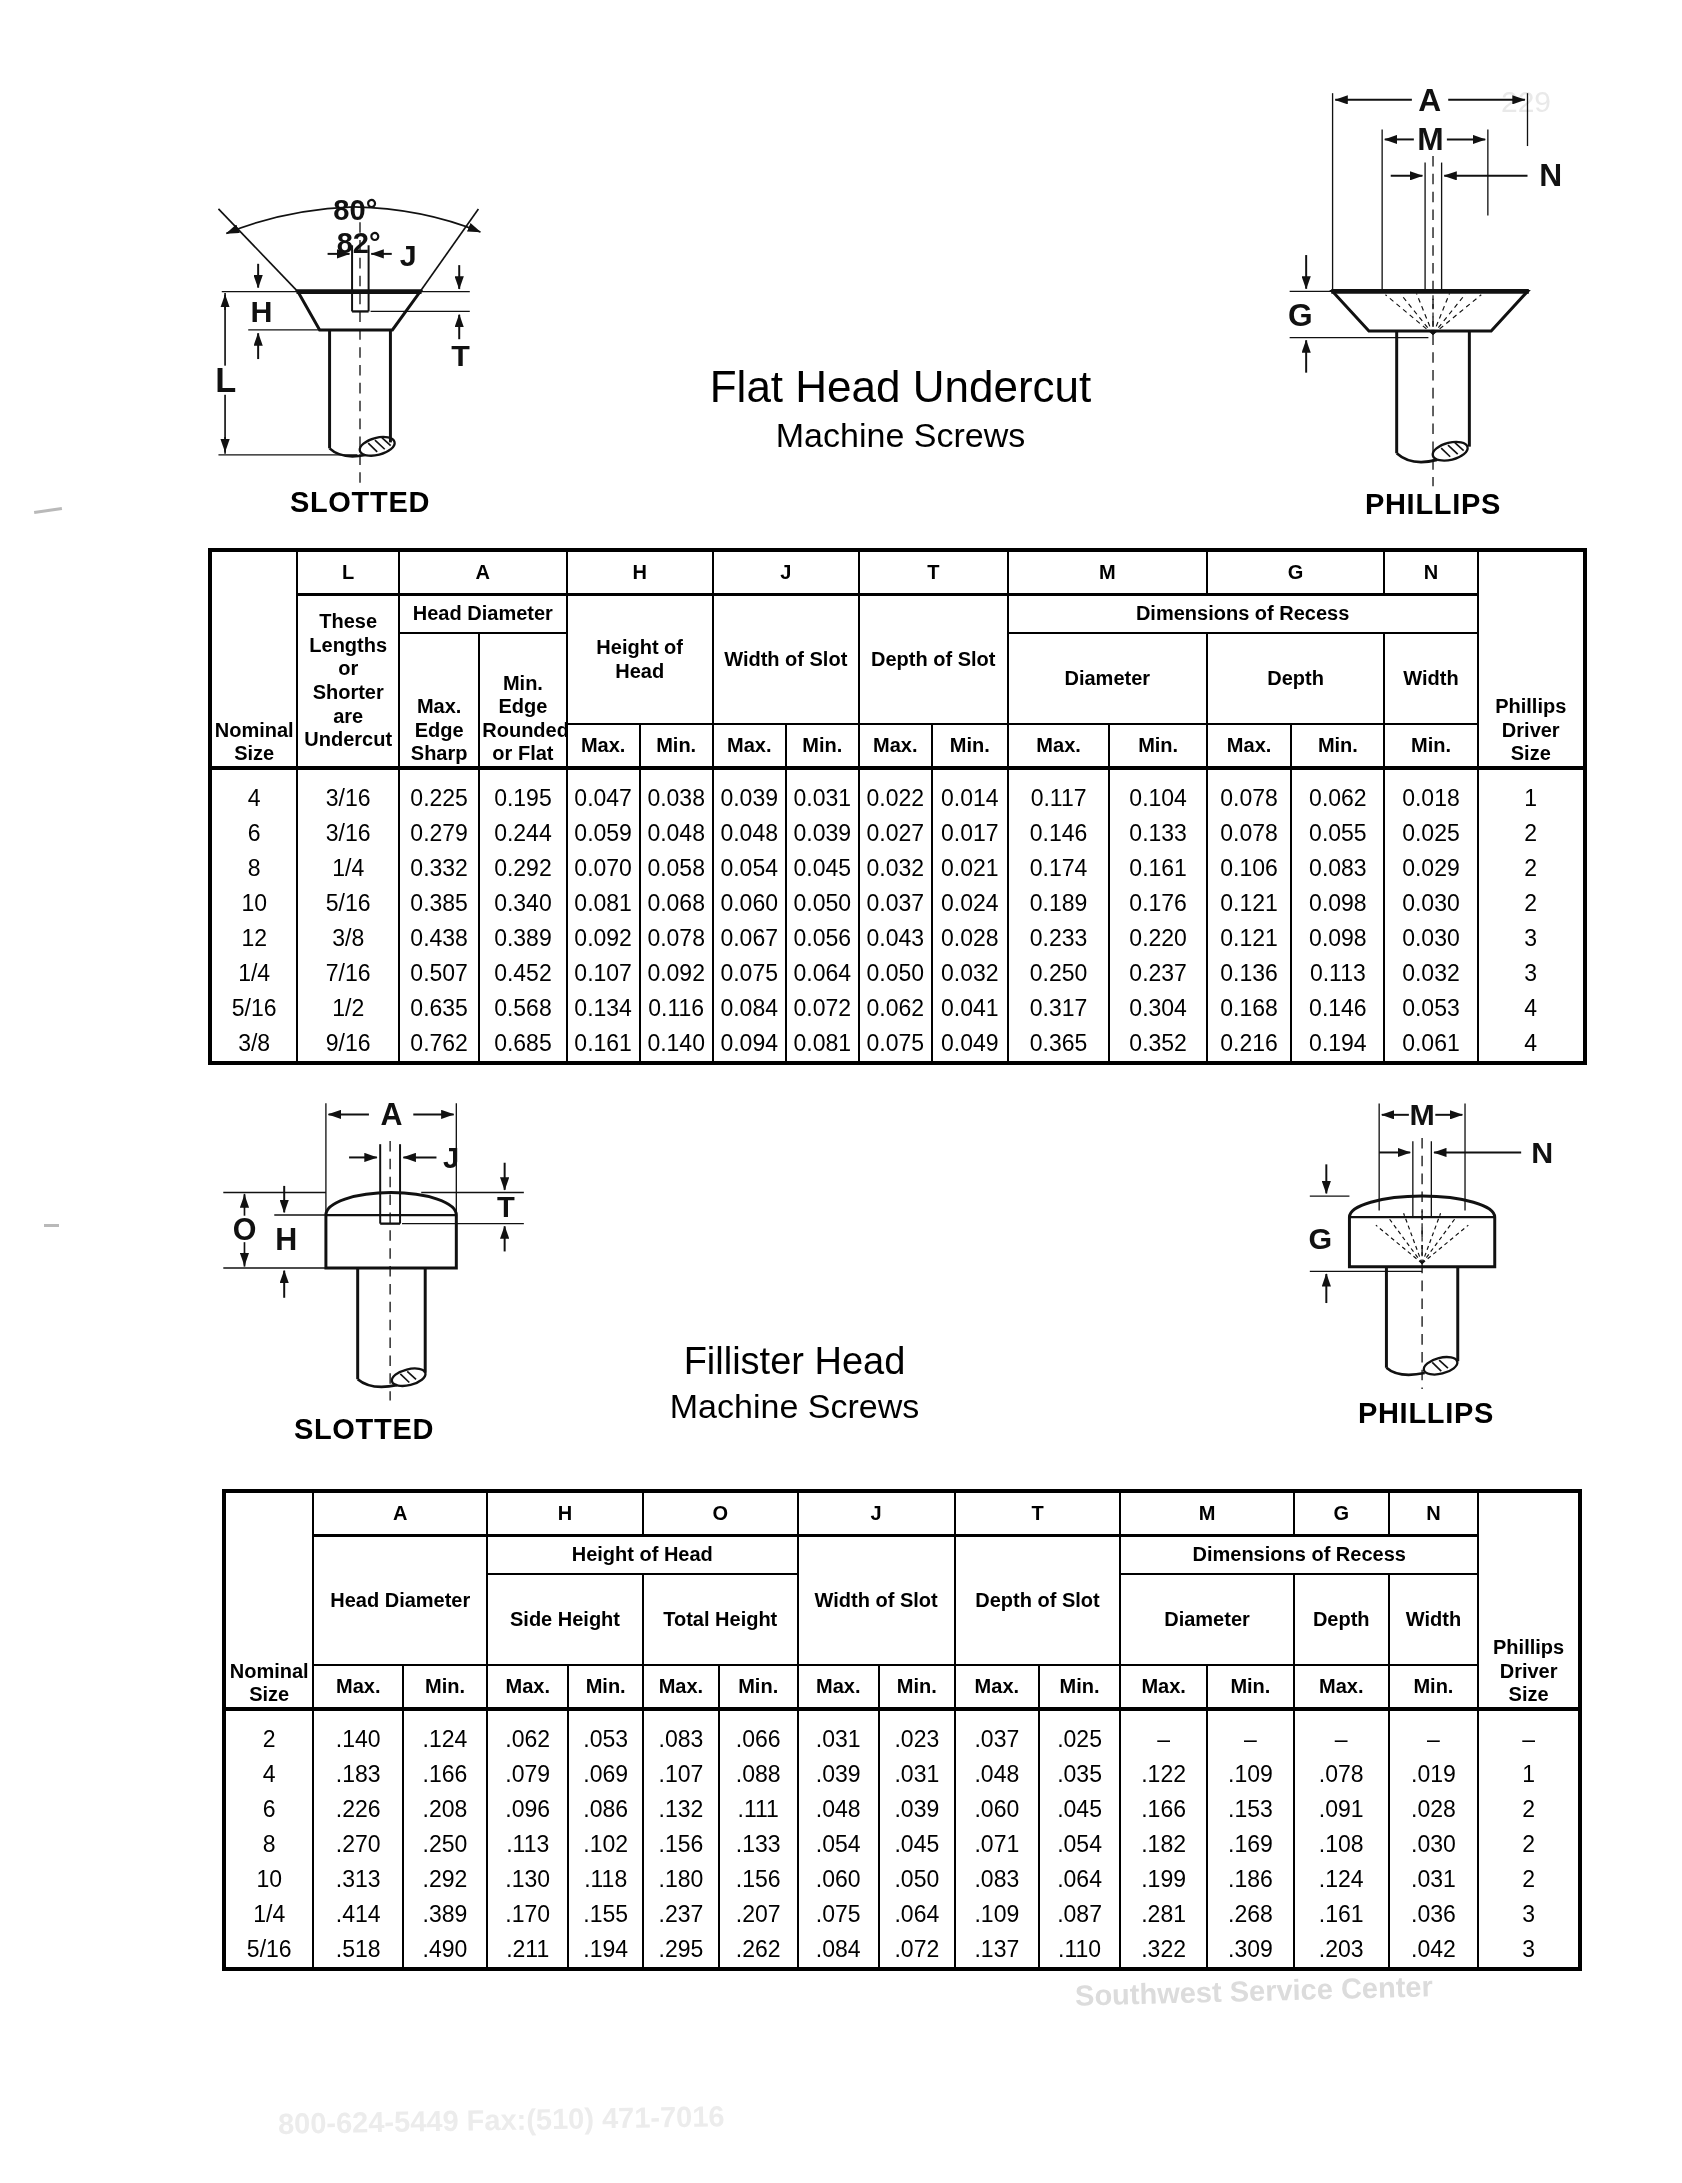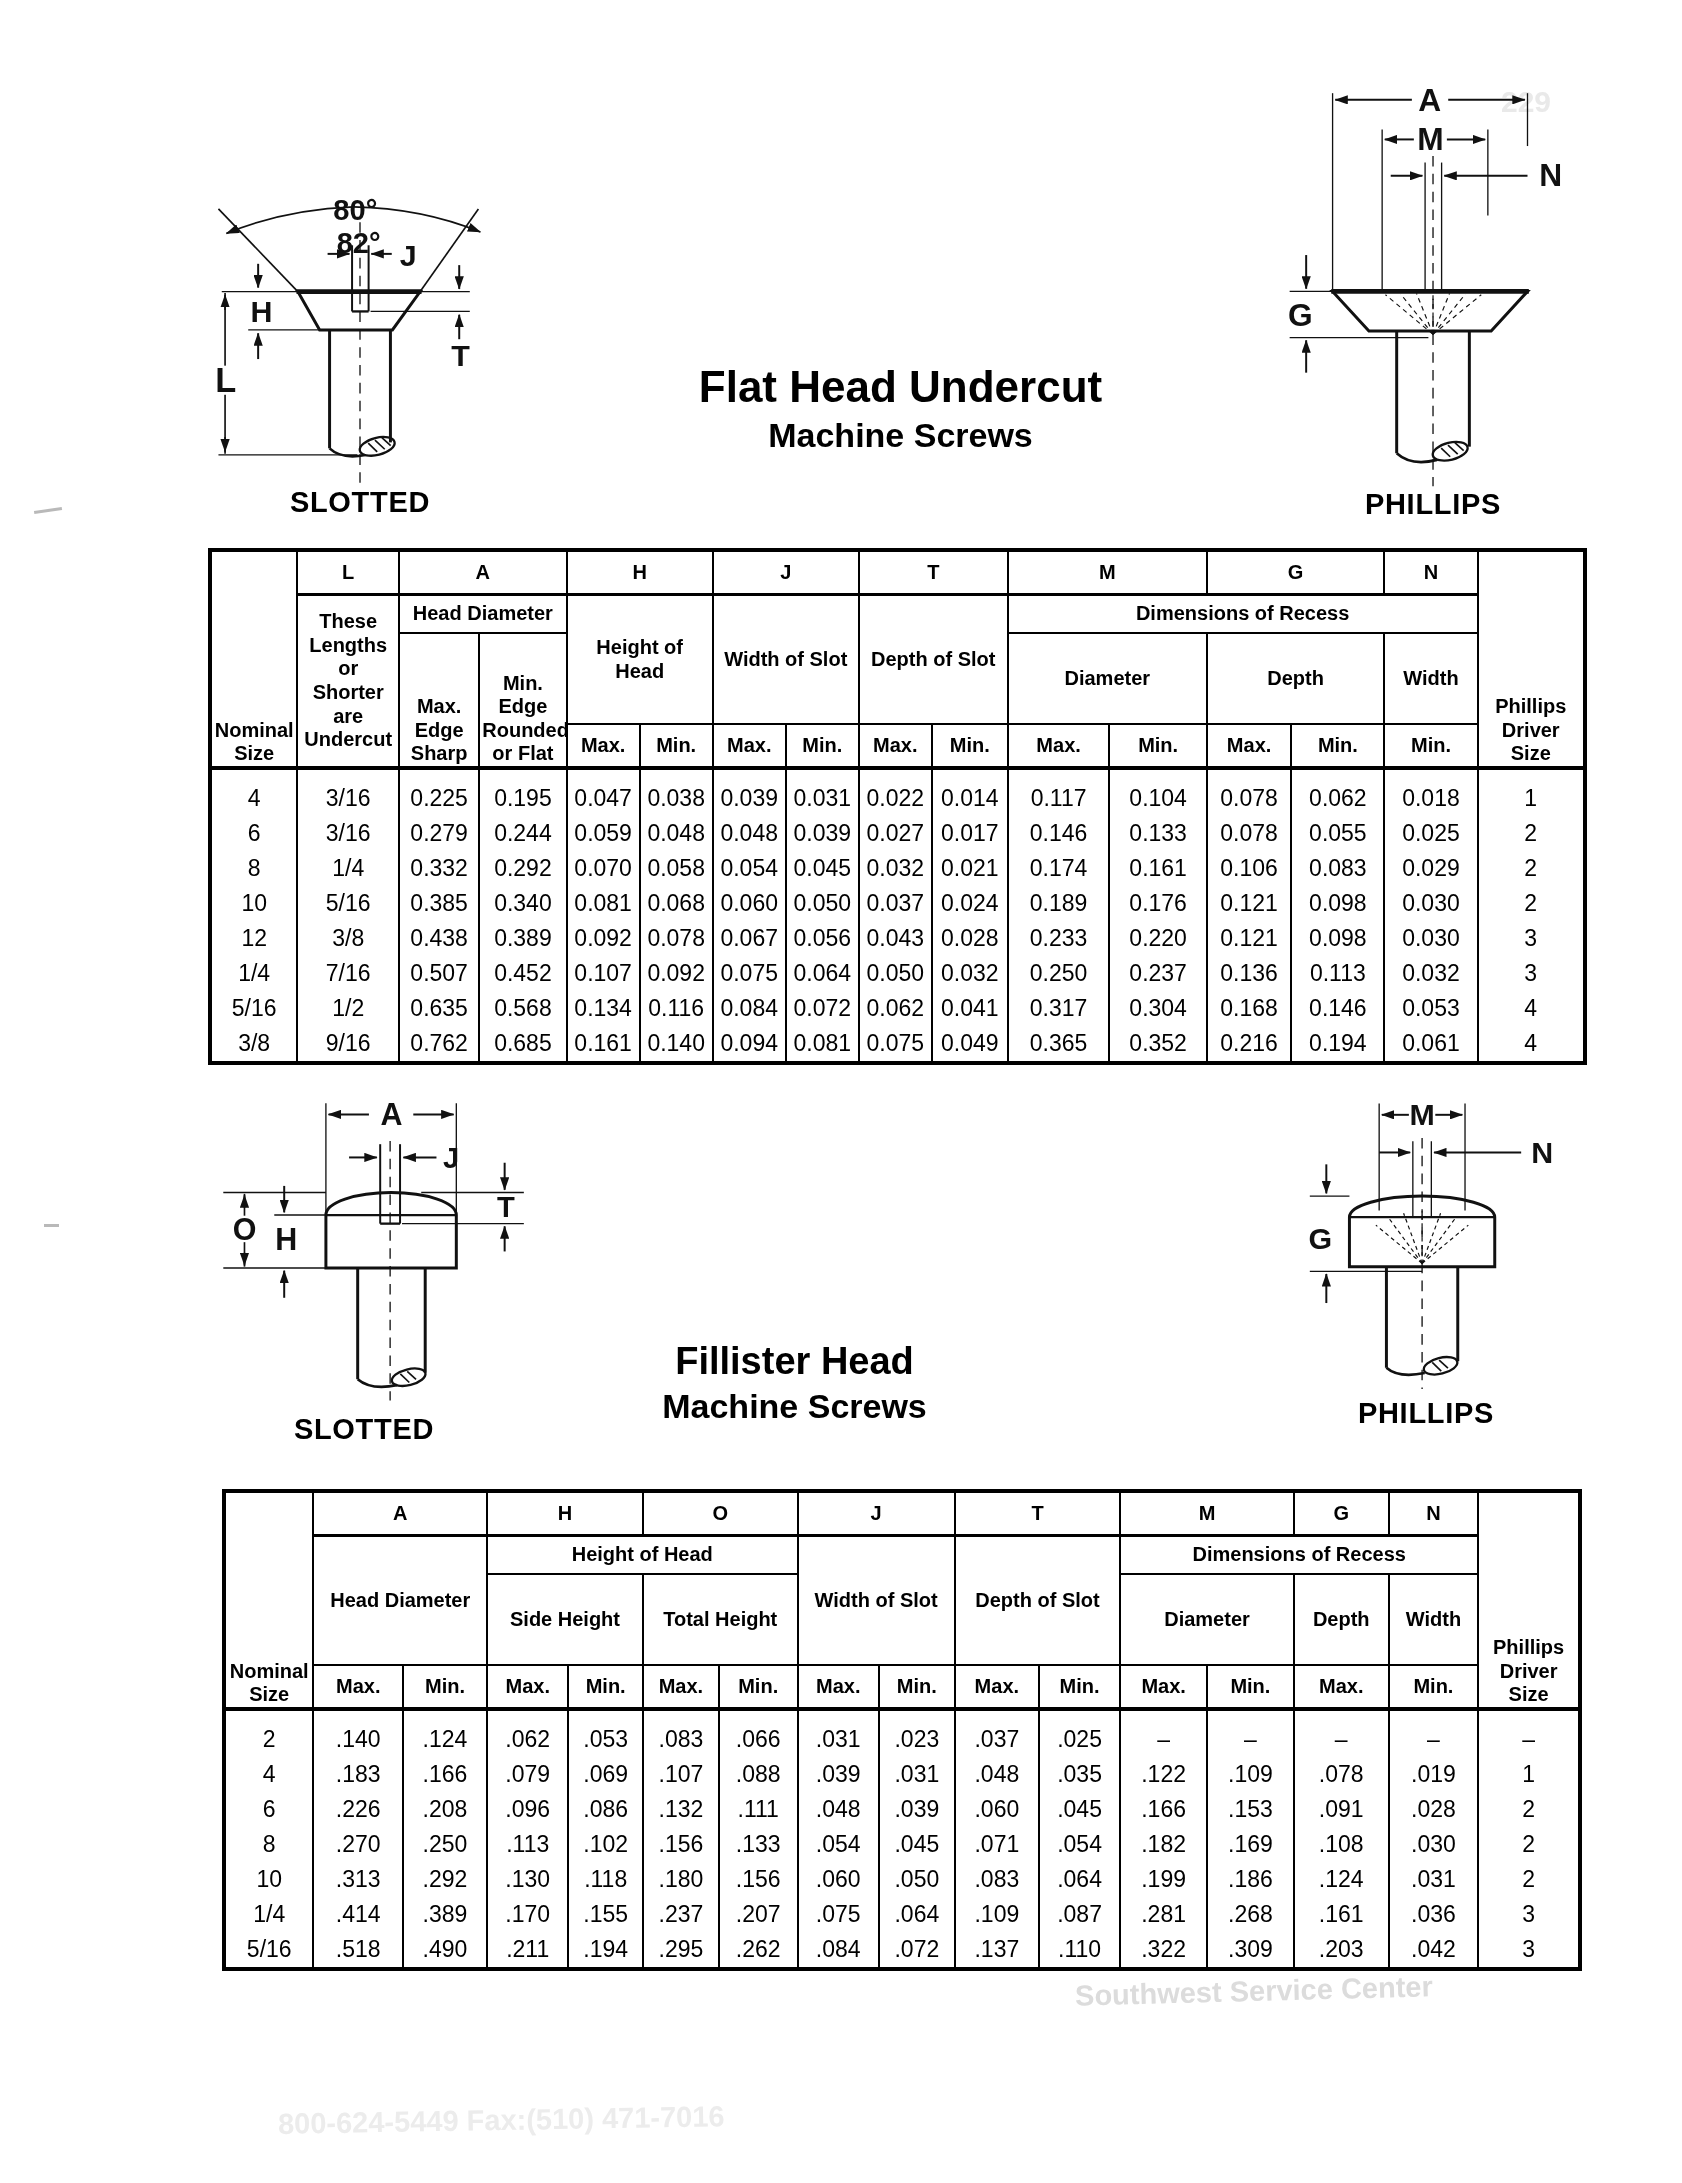--- a/index.html
+++ b/index.html
@@ -3,22 +3,22 @@
 <meta charset="utf-8">
 <style>
   html,body{margin:0;padding:0;background:#fff;}
   .page{position:relative;width:1682px;height:2183px;background:#fff;overflow:hidden;
         font-family:"Liberation Sans",sans-serif;color:#000;}
   .abs{position:absolute;}
 
   
   .doc-title{left:99px;top:58px;width:1383px;text-align:center;
              font-size:71px;font-weight:bold;letter-spacing:-2px;}
-  .page-num{left:1501px;top:85px;font-size:30px;font-weight:bold;color:#e9e9e9;}
-  .sec-head{text-align:center;font-weight:bold;line-height:1.0;}
+  .page-num{left:1501px;top:85px;font-size:30px;font-weight:normal;color:#e9e9e9;}
+  .sec-head{text-align:center;font-weight:normal;line-height:1.0;}
   .sec-head .h1{font-size:44px;}
   .sec-head .h2{font-size:34px;margin-top:9.3px;}
   .sec1-head{left:629px;top:365px;width:543px;}
   .sec2-head{left:543px;top:1342px;width:503px;}
   .sec2-head .h1{font-size:38px;}
   .diagram-caption{font-size:29px;font-weight:bold;text-align:center;letter-spacing:0.7px;}
 
   
   table.dim{border-collapse:collapse;table-layout:fixed;background:#fff;border:4px solid #000;}
   table.dim th,table.dim td{border:2px solid #000;text-align:center;padding:0 2px;overflow:hidden;}

